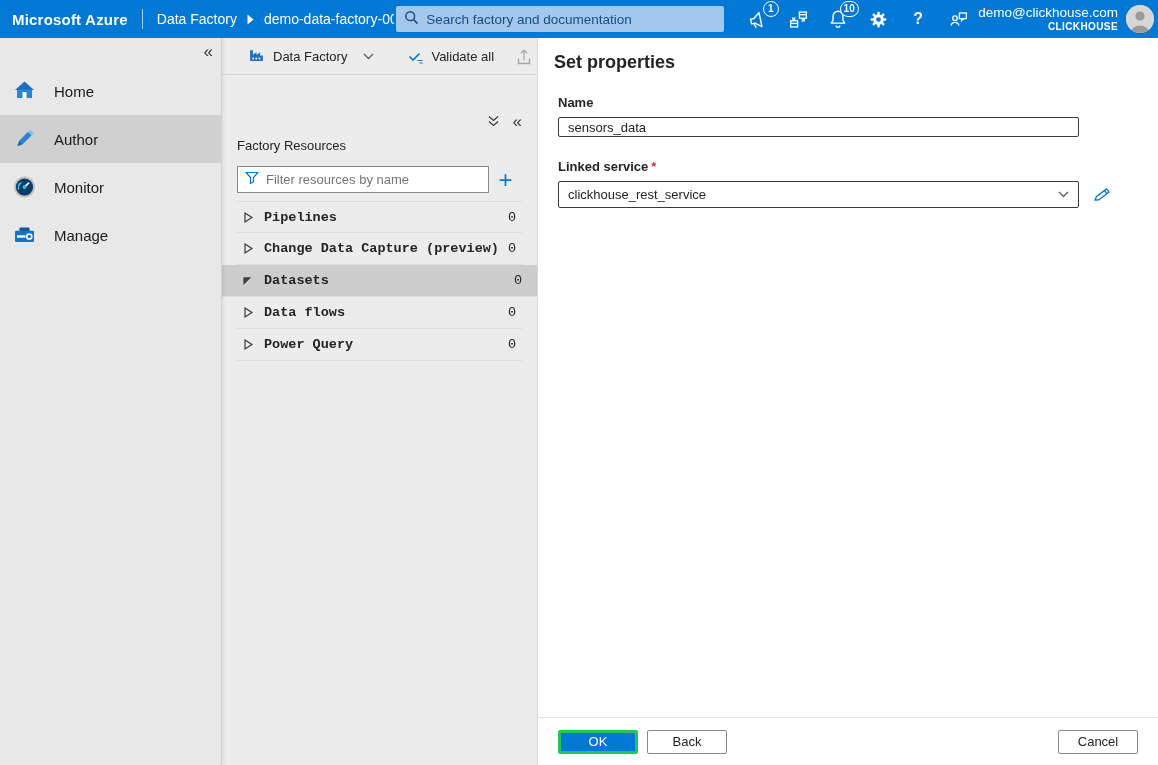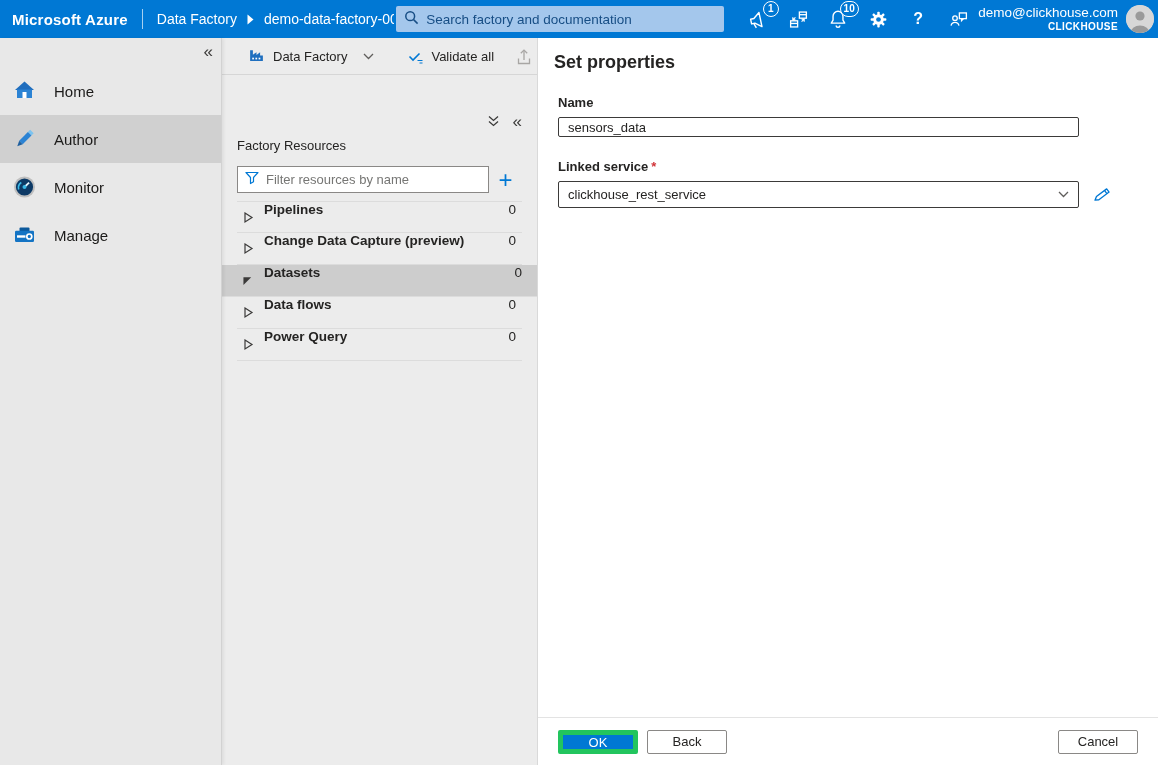--- a/index.html
+++ b/index.html
@@ -61,22 +61,22 @@
   .ph-collapse { font-size:17px; color:#3b3a39; cursor:pointer; line-height:1; }
   .filter-row { display:flex; align-items:center; margin-top:13px; }
   .filter-box { flex:1; height:27px; background:#fff; border:1px solid #8a8886; border-radius:0;
                 display:flex; align-items:center; padding:0 7px; }
   .filter-box input { flex:1; border:none; outline:none; font-size:13px; font-family:inherit;
                       margin-left:7px; color:#252423; background:transparent; }
   .filter-box input::placeholder { color:#767674; opacity:1; }
   .add-btn { width:33px; text-align:center; color:#0078d4; font-size:24px; font-weight:300;
              cursor:pointer; line-height:1; }
   .tree { margin:8px -15px 0; }
-  .tree-row { height:32px; display:flex; margin:0 15px; padding:0 6px 0 4px;
-              border-bottom:1px solid #dcdcdc; cursor:pointer; }
+  .tree-row { height:32px; display:flex; align-items:center; margin:0 15px; padding:0 6px 0 4px;
+              border-bottom:1px solid #dcdcdc; cursor:pointer;font-family:Liberation Mono, monospace; }
   .tree-row:first-child { border-top:1px solid #dcdcdc; }
   .tree-row.selected { background:#cdcdcd; margin:0; padding:0 15px 0 19px; }
   .twisty { width:23px; display:flex; align-items:center; }
   .tree-label { font-size:13.5px; font-weight:700; color:#252423; }
   .tree-count { margin-left:auto; font-size:13.5px; color:#252423; }
 
   
   .main { flex:1; background:#fff; position:relative; border-left:1px solid #d9d9d9; }
   .main-title { font-size:18px; font-weight:700; margin:14px 0 0 16px; }
   .field-label { font-size:13px; font-weight:700; margin:22px 0 0 20px; }
@@ -86,21 +86,21 @@
                 color:#252423; background:#fff; }
   .ls-row { display:flex; align-items:center; margin:7px 0 0 20px; }
   .dropdown { width:521px; height:27px; border:1px solid #3b3a39; border-radius:2px; background:#fff;
               display:flex; align-items:center; padding:0 9px; font-size:13px; cursor:pointer; }
   .dd-chevron { margin-left:auto; display:flex; }
   .edit-btn { margin-left:14px; display:flex; cursor:pointer; }
   .footer { position:absolute; left:0; right:0; bottom:0; height:48px; border-top:1px solid #e3e3e3;
             display:flex; align-items:center; padding:0 20px; }
   .btn { height:24px; min-width:80px; font-size:13px; font-family:inherit; border-radius:2px;
          cursor:pointer; padding:0 10px; }
-  .btn-primary { background:#0078d4; border:5px solid #22c55e; color:#fff; }
+  .btn-primary { background:#0078d4; border:3px solid #22c55e; color:#fff; }
   .btn-default { background:#fff; border:1px solid #8a8886; color:#252423; margin-left:9px; }
   .btn-cancel { margin-left:auto; }
 </style>
 </head>
 <body>
 
 <div class="topbar">
   <div class="brand">Microsoft Azure</div>
   <div class="tb-divider"></div>
   <div class="crumb-app">Data Factory</div>

